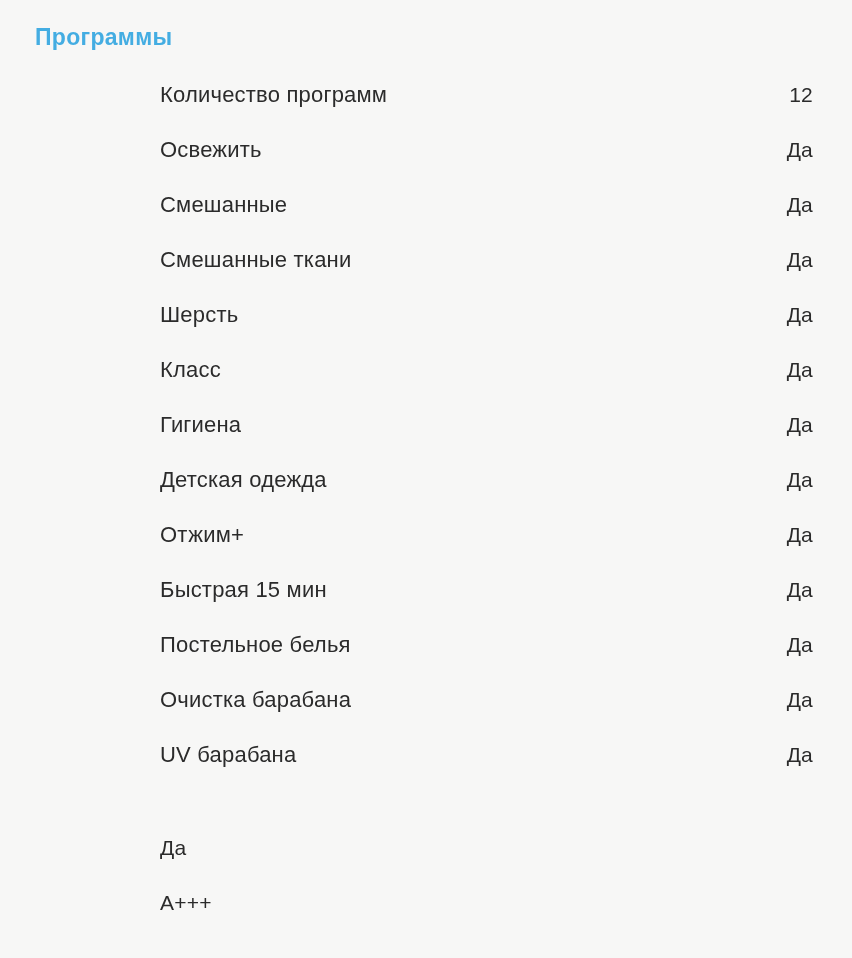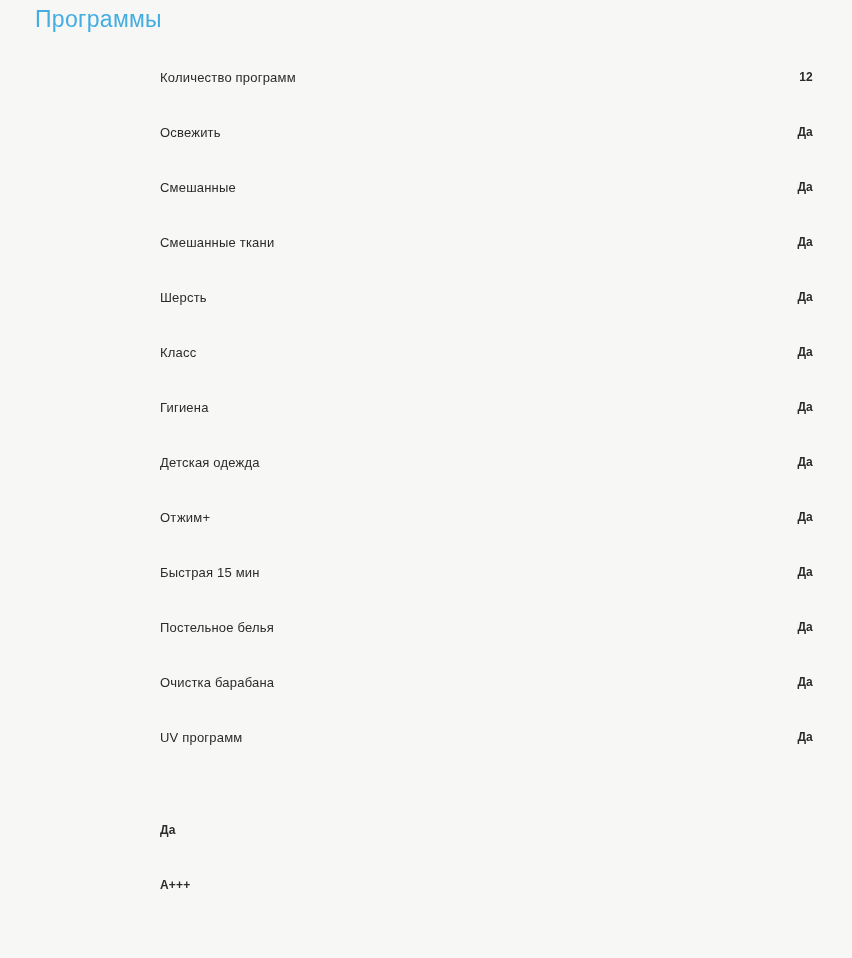--- a/index.html
+++ b/index.html
@@ -17,43 +17,43 @@
   .page {
     box-sizing: border-box;
     width: 852px;
     height: 958px;
     padding: 5px 39px 0 35px;
   }
   .spec-section + .spec-section {
     margin-top: 38px;
   }
   .section-title {
-    margin: 0 0 16px 0;
+    margin: 18px 0 16px 0;
     font-size: 23px;
-    font-weight: 400;
+    font-weight: 700;
     letter-spacing: 0.3px;
     color: #44ade2;
     line-height: 1.25;
   }
   .spec-row {
     display: flex;
     justify-content: space-between;
     align-items: center;
     height: 55px;
     padding-left: 125px;
   }
   .spec-label {
-    font-size: 13px;
+    font-size: 22px;
     font-weight: 400;
     letter-spacing: 0.2px;
     color: #2b2b2b;
   }
   .spec-value {
-    font-size: 12px;
-    font-weight: 700;
+    font-size: 21px;
+    font-weight: 400;
     letter-spacing: 0.2px;
     color: #2b2b2b;
     text-align: center;
     white-space: nowrap;
   }
 </style>
 </head>
 <body>
 
 <div class="page">
@@ -102,21 +102,21 @@
         </div>
         <div class="spec-row">
           <span class="spec-label">Постельное белья</span>
           <span class="spec-value">Да</span>
         </div>
         <div class="spec-row">
           <span class="spec-label">Очистка барабана</span>
           <span class="spec-value">Да</span>
         </div>
         <div class="spec-row">
-          <span class="spec-label">UV программ</span>
+          <span class="spec-label">UV барабана</span>
           <span class="spec-value">Да</span>
         </div>
       </section>
       <section class="spec-section">
         <div class="spec-row">
           <span class="spec-value">Да</span>
         </div>
         <div class="spec-row">
           <span class="spec-value">A+++</span>
         </div>

